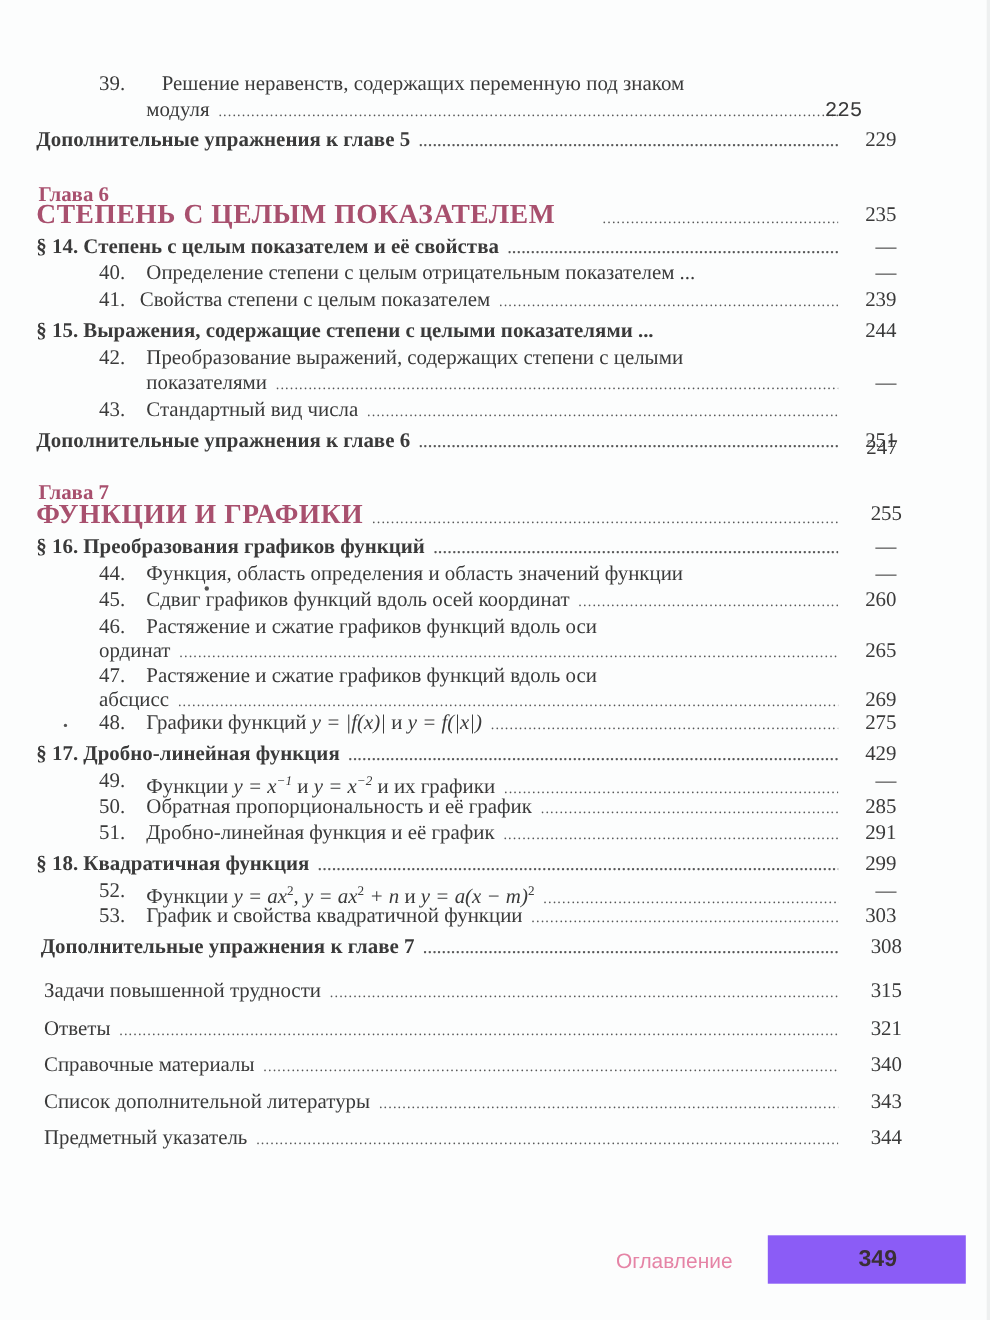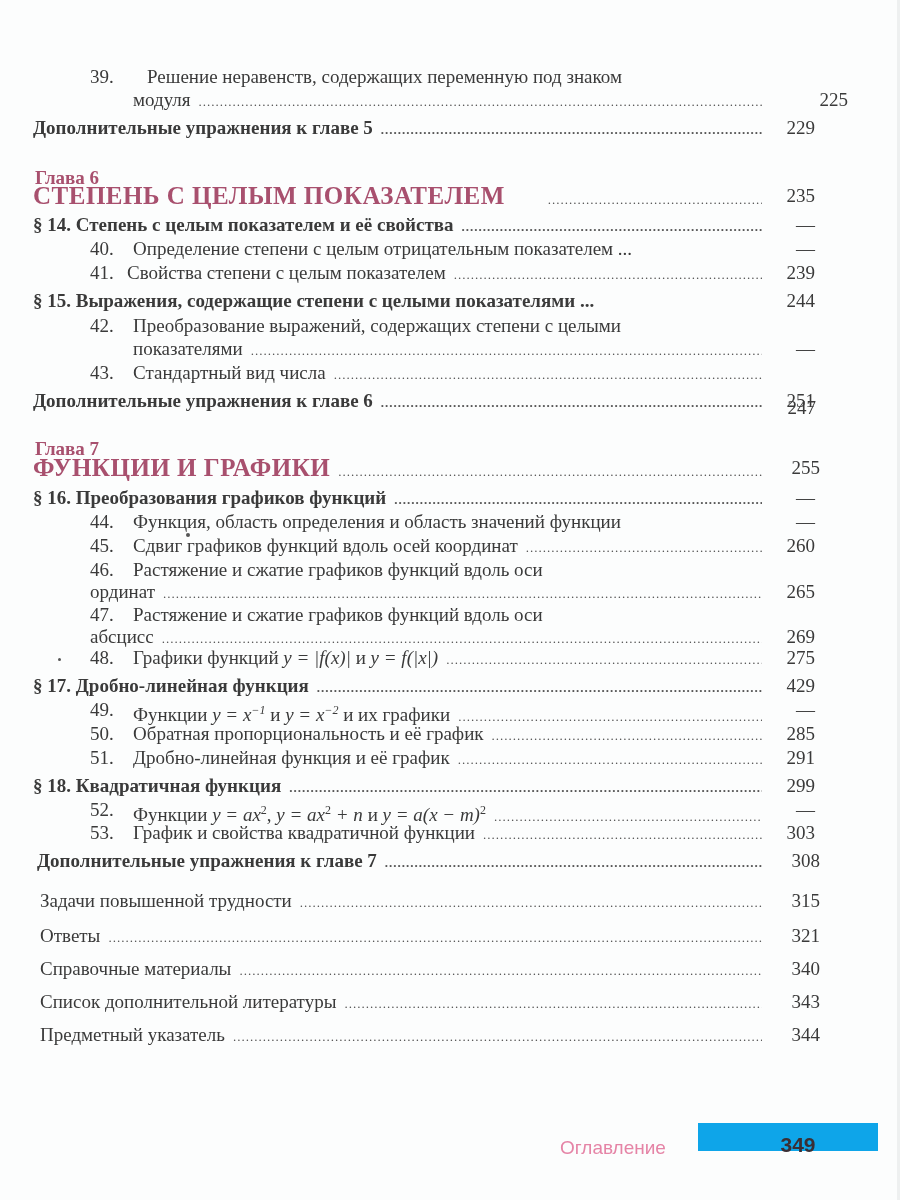--- a/index.html
+++ b/index.html
@@ -36,22 +36,22 @@
   .chapter-title { color: #a8506e; font-weight: bold; font-size: 25px; letter-spacing: 0.5px; }
   .math { font-style: italic; }
   sup { font-size: 12px; }
 
   .footer-label {
     position: absolute; left: 560px; top: 1137px;
     font-family: "Liberation Sans", "DejaVu Sans", sans-serif;
     font-size: 19px; color: #e584a6;
   }
   .footer-box {
-    position: absolute; left: 698px; top: 1123px; width: 180px; height: 28px;
-    background: #0ea5e9;
+    position: absolute; left: 698px; top: 1123px; width: 180px; height: 44px;
+    background: #8b5cf6;
   }
   .footer-num {
     position: absolute; left: 0; top: 0; width: 180px; height: 44px; line-height: 44px;
     text-align: center;
     font-family: "Liberation Sans", "DejaVu Sans", sans-serif;
     font-weight: bold; font-size: 21px; color: #3a2f35;
     padding-left: 20px; box-sizing: border-box;
   }
   .speck { position: absolute; width: 4px; height: 4px; border-radius: 50%; background: #555; }
 </style>
@@ -63,21 +63,21 @@
 
   <div class="row" style="top:66px;">
     <span style="position:absolute;left:90px;">39.</span>
     <span style="position:absolute;left:133px;margin-left:14px;">Решение неравенств, содержащих переменную под знаком</span>
   </div>
   <div class="row" style="top:89px;">
     <div class="entry" style="left:133px;width:637px;">
       <span class="label">модуля</span>
       <span class="dots"></span>
     </div>
-    <span class="page-num" style="left:798px;">225</span>
+    <span class="page-num" style="left:734px;font-family:Liberation Mono, monospace;">225</span>
   </div>
   <div class="row bold" style="top:117px;">
     <div class="entry" style="left:33px;width:737px;">
       <span class="label">Дополнительные упражнения к главе 5</span>
       <span class="dots"></span>
     </div>
     <span class="page-num" style="left:765px;font-weight:normal;">229</span>
   </div>
 
   <div class="chapter-label" style="top:167px;">Глава 6</div>

